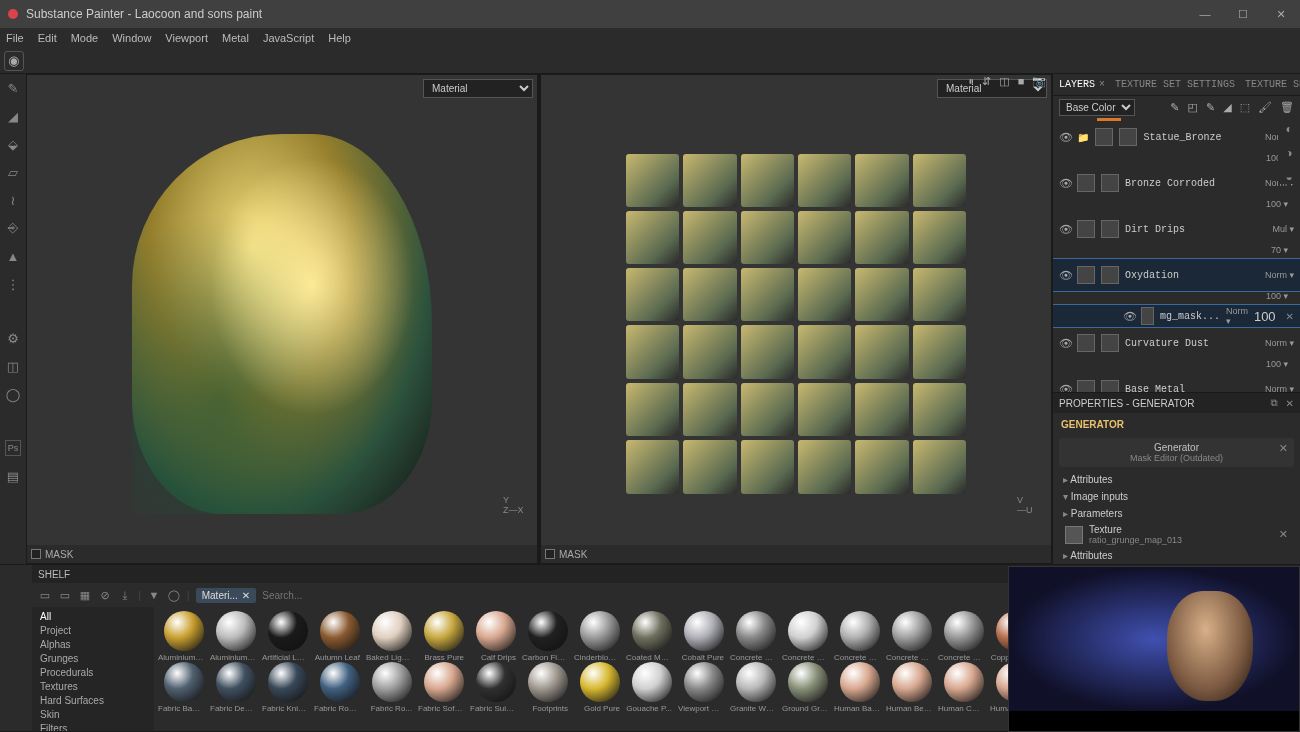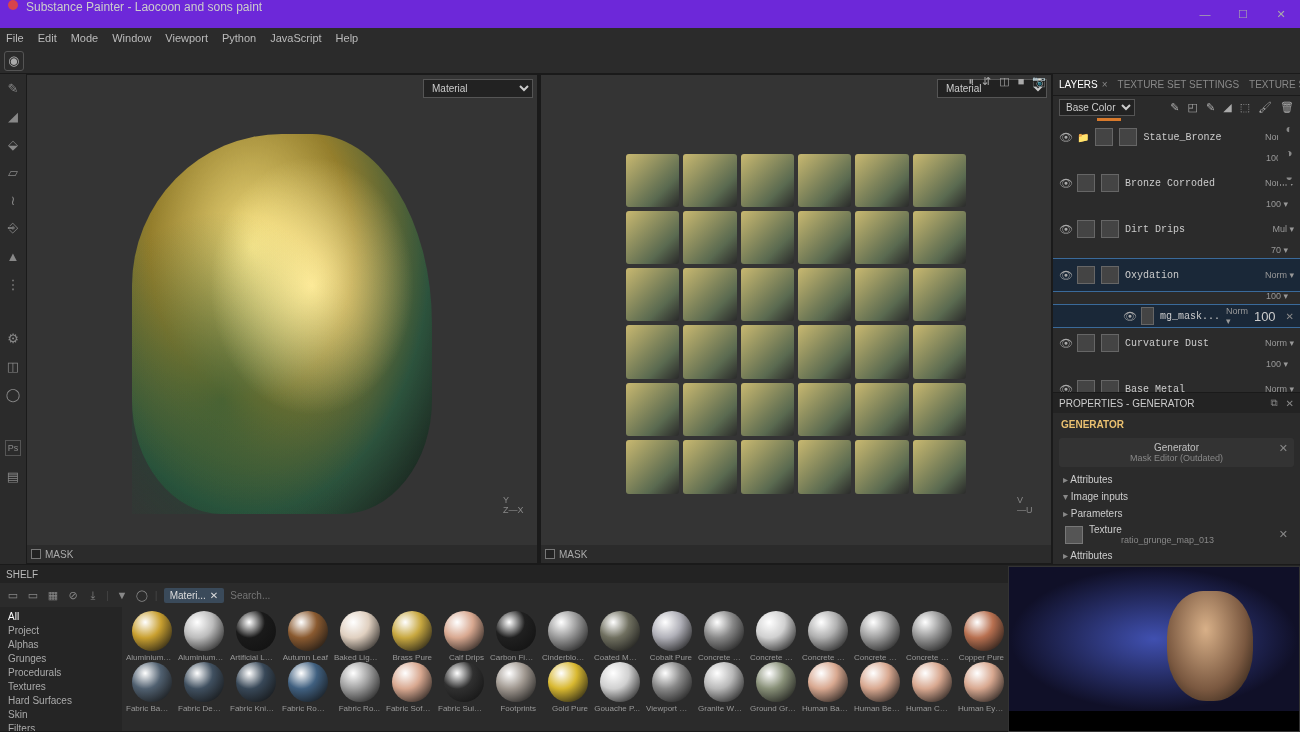--- a/index.html
+++ b/index.html
@@ -1,17 +1,17 @@
 <!DOCTYPE html>
 <html><head>
 <meta charset="utf-8">
 <style>
   * { margin:0; padding:0; box-sizing:border-box; font-family:"Segoe UI",Arial,sans-serif; user-select:none; }
   body { background:#000; width:1300px; height:732px; overflow:hidden; color:#c0c0c0; font-size:11px; position:relative; }
-  .titlebar { height:28px; background:#6d28d9; display:flex; align-items:flex-start; padding-left:8px; }
+  .titlebar { height:28px; background:#404040; display:flex; align-items:center; padding-left:8px; }
   .titlebar .red { width:10px;height:10px;border-radius:50%;background:#d9434b;display:inline-block;margin-right:8px; }
   .title-text { font-size:12px;color:#ccc;flex:1; }
   .winbtns { display:flex;height:100%; }
   .winbtn { width:38px;display:flex;align-items:center;justify-content:center;color:#aaa;font-size:11px; }
   .menubar { height:20px;background:#2b2b2b;display:flex;align-items:center;padding-left:6px;gap:14px;font-size:11px;color:#bbb; }
   .menubar span{cursor:default;}
   .shelfbar { height:26px;background:#2b2b2b;border-bottom:1px solid #1a1a1a;display:flex;align-items:center;padding-left:4px; }
   .shelfbar .sb{width:20px;height:20px;border:1px solid #555;border-radius:3px;display:flex;align-items:center;justify-content:center;color:#aaa;font-size:13px;}
   .main { display:flex; height:490px; background:#2b2b2b; }
   .tools { width:26px;background:#2b2b2b;display:flex;flex-direction:column;align-items:center;padding-top:6px;gap:12px; }
@@ -24,21 +24,21 @@
   .statue { width:300px;height:380px;background:radial-gradient(ellipse at 40% 30%,#d0c07a,#8a7a3e 40%,#3e5a4a 70%,#2a2a2a 100%);border-radius:50% 40% 30% 30%/40% 50% 30% 30%;filter:contrast(1.3) brightness(1.05);position:relative; }
   .statue::after{content:"";position:absolute;inset:0;background:radial-gradient(ellipse at 60% 40%,rgba(255,240,180,.6),transparent 40%),radial-gradient(ellipse at 30% 70%,rgba(50,90,70,.6),transparent 50%);}
   .uvmap{display:grid;grid-template-columns:repeat(6,1fr);gap:4px;width:340px;height:340px;}
   .uvmap div{background:linear-gradient(135deg,#c8b870,#5a6a50 70%,#2a2a2a);border-radius:3px;}
   .vpfoot{height:18px;background:#2b2b2b;display:flex;align-items:center;gap:4px;padding-left:4px;font-size:10px;color:#aaa;}
   .vpfoot .cb{width:10px;height:10px;border:1px solid #777;background:#222;}
   .axis{position:absolute;bottom:24px;right:8px;font-size:9px;color:#888;width:26px;height:26px;}
   .right { width:248px;background:#2b2b2b;border-left:1px solid #1a1a1a;display:flex;flex-direction:column; }
   .topicons{height:22px;display:flex;align-items:center;justify-content:flex-end;gap:8px;padding-right:6px;color:#aaa;font-size:11px;background:#232323;border-bottom:1px solid #1a1a1a;}
   .tabs{height:22px;display:flex;align-items:center;gap:10px;padding-left:6px;font-size:10px;border-bottom:1px solid #1a1a1a;}
-  .tabs .tab{color:#888;white-space:nowrap;}
+  .tabs .tab{color:#888;white-space:nowrap;font-family:Liberation Mono, monospace;}
   .tabs .tab.active{color:#fff;}
   .tabs .tab.active::after{content:"×";color:#888;margin-left:4px;}
   .layeropts{height:22px;display:flex;align-items:center;padding:0 6px;gap:8px;}
   .layeropts select{background:#222;border:1px solid #555;color:#ccc;font-size:10px;padding:1px 2px;}
   .layeropts .spacer{flex:1;}
   .layeropts .ic{color:#aaa;font-size:11px;}
   .obar{height:3px;background:#2b2b2b;position:relative;}
   .obar::before{content:"";position:absolute;left:44px;width:24px;height:3px;background:#d97a2b;}
   .layers{flex:1;overflow:hidden;}
   .layer{height:32px;display:flex;align-items:center;padding:0 6px;gap:6px;font-size:10px;}
@@ -60,24 +60,24 @@
   .genbox{margin:4px 6px;background:#333;border-radius:3px;padding:4px 8px;position:relative;}
   .genbox .gn{text-align:center;font-size:10px;}
   .genbox .gd{text-align:center;font-size:9px;color:#888;}
   .genbox .x{position:absolute;right:6px;top:4px;color:#888;}
   .attr{padding:3px 10px;font-size:10px;color:#ccc;}
   .attr::before{content:"▸ ";color:#888;}
   .attr.open::before{content:"▾ ";}
   .texrow{display:flex;align-items:center;gap:6px;padding:2px 12px;}
   .texrow .th{width:18px;height:18px;background:#555;border:1px solid #777;}
   .texrow .tn{font-size:10px;color:#ccc;}
-  .texrow .td{font-size:9px;color:#888;margin-left:32px;}
+  .texrow .td{font-size:9px;color:#888;}
   .sidechip{position:absolute;right:0;top:116px;width:22px;background:#2b2b2b;display:flex;flex-direction:column;gap:10px;padding-top:6px;align-items:center;}
   .sidechip .c{color:#888;font-size:12px;}
-  .shelf{background:#2b2b2b;border-top:1px solid #1a1a1a;}
+  .shelf{background:#2b2b2b;border-top:1px solid #1a1a1a;padding-left:32px;}
   .shelfhead{height:18px;display:flex;align-items:center;padding:0 6px;font-size:10px;color:#bbb;background:#232323;}
   .shelfhead .spacer{flex:1;}
   .shelftb{height:24px;display:flex;align-items:center;gap:6px;padding:0 6px;font-size:11px;color:#888;}
   .shelftb .ic{width:14px;text-align:center;}
   .shelftb .chip{background:#3a4a5a;padding:2px 6px;border-radius:2px;font-size:10px;color:#ddd;display:flex;align-items:center;gap:4px;}
   .shelftb .search{background:transparent;border:none;color:#aaa;font-size:10px;outline:none;width:200px;}
   .shelfbody{display:flex;height:124px;}
   .cats{width:122px;background:#252525;padding:4px 8px;font-size:10px;color:#aaa;display:flex;flex-direction:column;gap:3px;overflow:hidden;}
   .cats .cat.sel{color:#fff;}
   .grid{flex:1;overflow:hidden;padding:4px;}
@@ -103,21 +103,21 @@
     <div class="winbtn">✕</div>
   </div>
 </div>
 
 <div class="menubar">
   <span>File</span>
   <span>Edit</span>
   <span>Mode</span>
   <span>Window</span>
   <span>Viewport</span>
-  <span>Python</span>
+  <span>Metal</span>
   <span>JavaScript</span>
   <span>Help</span>
 </div>
 
 <div class="shelfbar">
   <div class="sb">◉</div>
 </div>
 
 <div class="main">
 

